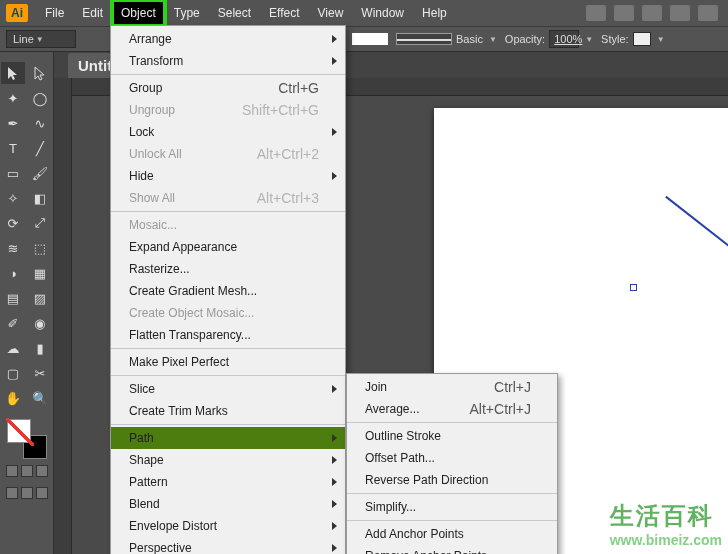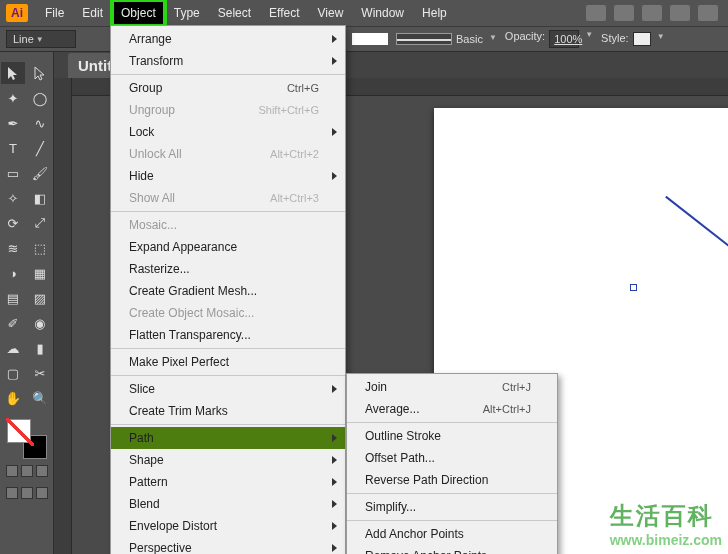--- a/index.html
+++ b/index.html
@@ -1,29 +1,29 @@
 <!DOCTYPE html>
 <html><head>
 <meta charset="utf-8">
 <style>
   *{margin:0;padding:0;box-sizing:border-box;font-family:"Segoe UI",Arial,sans-serif;}
   body{width:728px;height:554px;overflow:hidden;background:#4a4a4a;position:relative;}
 
   
   .menubar{height:26px;background:#535353;display:flex;align-items:center;padding:0 6px;color:#eaeaea;font-size:12px;}
-  .ai-badge{width:22px;height:18px;background:#ff9a00;color:#701a75;font-weight:700;font-size:12px;border-radius:2px;display:flex;align-items:center;justify-content:center;margin-right:8px;}
+  .ai-badge{width:22px;height:18px;background:#ff9a00;color:#0c4a6e;font-weight:700;font-size:12px;border-radius:2px;display:flex;align-items:center;justify-content:center;margin-right:8px;}
   .menu-item{padding:0 9px;height:26px;line-height:26px;cursor:pointer;}
   .menu-item.hl{outline:4px solid #2bd617;outline-offset:-2px;background:#000000;}
   .menubar .spacer{flex:1;}
   .menubar .mb-icon{width:20px;height:16px;margin:0 4px;background:#777;border-radius:2px;}
 
   
   .propbar{height:26px;background:#535353;display:flex;align-items:center;padding:0 6px;gap:8px;color:#ddd;font-size:11px;border-top:1px solid #3a3a3a;border-bottom:1px solid #2e2e2e;}
   .prop-sel{background:#3f3f3f;color:#ddd;border:1px solid #2a2a2a;height:18px;min-width:70px;padding:0 6px;display:flex;align-items:center;}
-  .prop-field{display:flex;align-items:flex-start;gap:4px;}
+  .prop-field{display:flex;align-items:center;gap:4px;}
   .stroke-swatch{width:36px;height:12px;background:#fff;}
   .basic-box{width:56px;height:12px;border:1px solid #999;background:#3f3f3f;}
   .basic-line{height:2px;background:#ddd;margin:5px 0 0 0;}
   .op-box{background:#3f3f3f;border:1px solid #2a2a2a;height:18px;width:30px;display:flex;align-items:center;padding:0 4px;text-decoration:underline;}
   .style-sw{width:18px;height:14px;background:#eee;border:1px solid #2a2a2a;}
   .chev{font-size:8px;color:#bbb;margin-left:2px;}
 
   
   .toolbox{position:absolute;left:0;top:52px;width:54px;height:502px;background:#535353;border-right:1px solid #2e2e2e;padding-top:10px;}
   .tool-grid{display:grid;grid-template-columns:24px 24px;gap:3px 3px;justify-content:center;}
@@ -47,21 +47,21 @@
   .rulerV{position:absolute;left:0;top:0;width:18px;bottom:0;background:#3d3d3d;border-right:1px solid #2a2a2a;}
   .canvas{position:absolute;left:380px;top:30px;width:400px;height:600px;background:#fff;box-shadow:0 2px 6px rgba(0,0,0,.6);}
   .lineshape{position:absolute;left:200px;top:180px;width:300px;height:2px;background:#2740a8;transform:rotate(38deg);}
   .anchor{position:absolute;left:196px;top:176px;width:7px;height:7px;background:#fff;border:1px solid #2740a8;}
 
   
   .menu{position:absolute;background:#f0f0f0;border:1px solid #9a9a9a;box-shadow:3px 3px 6px rgba(0,0,0,.35);font-size:12px;color:#222;padding:2px 0;}
   .menu .mi{height:22px;display:flex;align-items:center;padding:0 26px 0 18px;white-space:nowrap;cursor:pointer;position:relative;}
   .menu .mi.disabled{color:#9a9a9a;}
   .menu .mi .lbl{flex:1;}
-  .menu .mi .sc{color:#555;font-size:11px;margin-left:30px;}
+  .menu .mi .sc{color:#555;font-size:14px;margin-left:30px;}
   .menu .mi.disabled .sc{color:#b3b3b3;}
   .menu .mi.hasub::after{content:"";position:absolute;right:8px;top:7px;border-left:5px solid #333;border-top:4px solid transparent;border-bottom:4px solid transparent;}
   .menu .mi.highlight{background:#4d7c0f;justify-content:center;}
   .menu hr{border:none;border-top:1px solid #c8c8c8;margin:2px 0;}
   #obj-menu{left:110px;top:25px;width:236px;}
   #path-menu{left:346px;top:373px;width:212px;}
 
   
   .wm{position:absolute;right:6px;bottom:6px;font-size:20px;font-weight:700;color:rgba(110,200,110,.8);font-family:Arial;}
   .wm .cn{color:rgba(80,170,80,.9);font-size:24px;letter-spacing:2px;}

